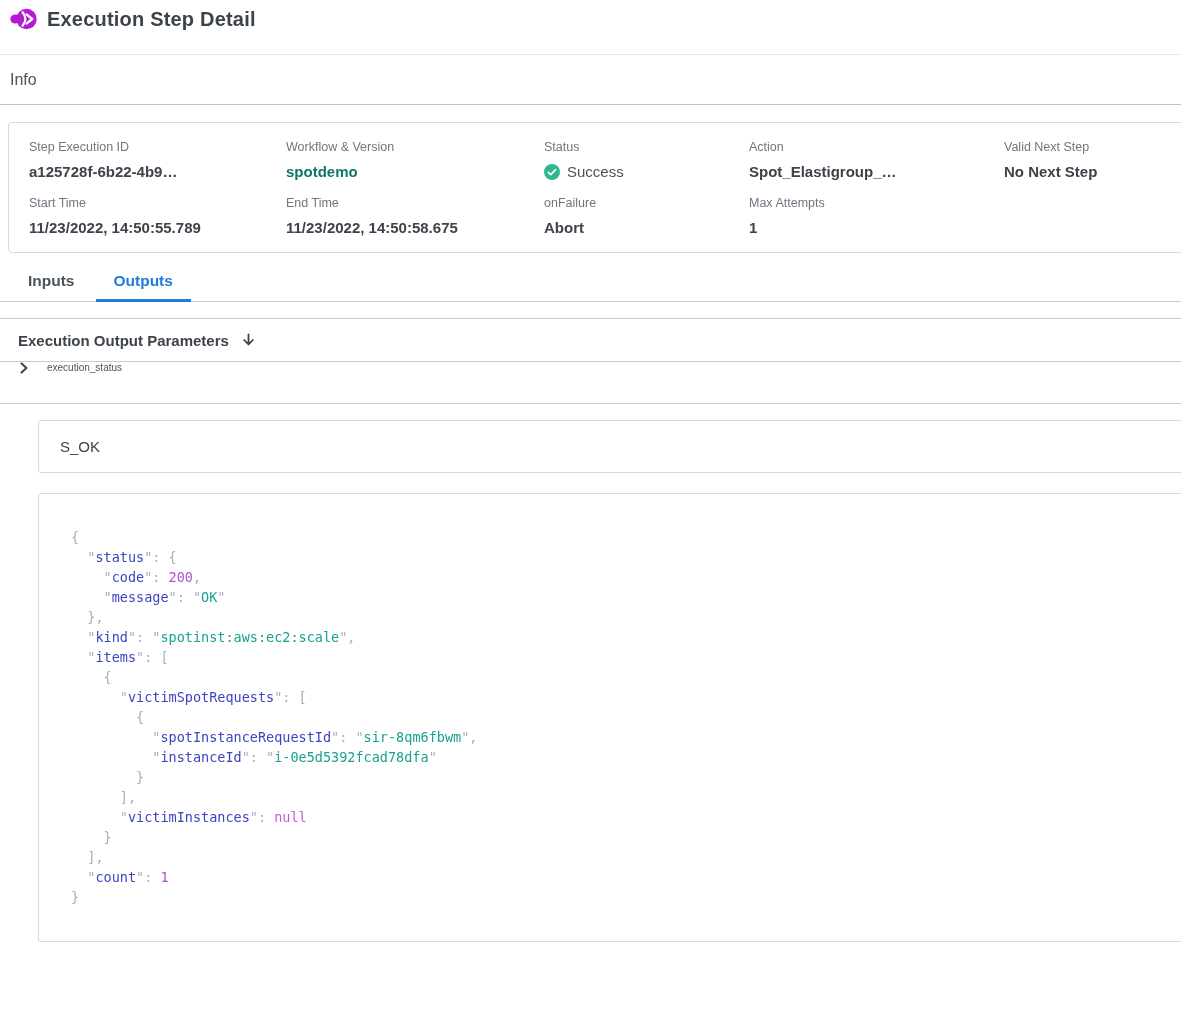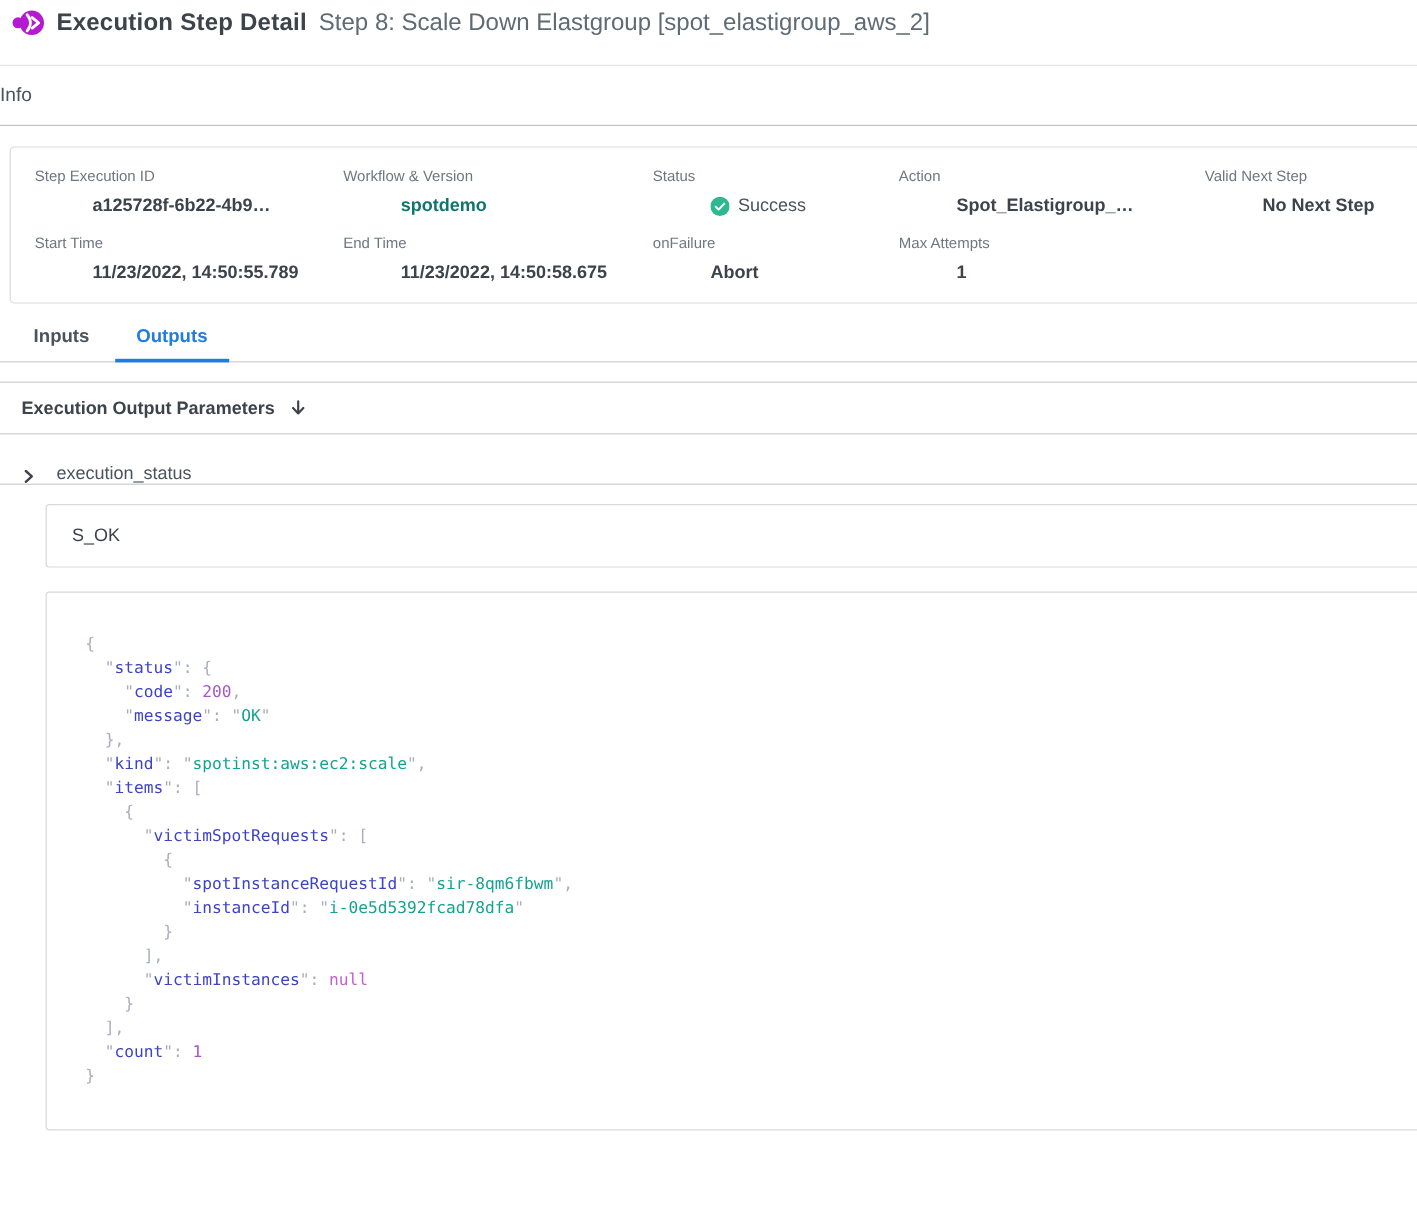--- a/index.html
+++ b/index.html
@@ -17,35 +17,35 @@
     height:55px; padding:0 0 16px 10px;
     border-bottom:1px solid #e6e6e6;
   }
   .app-header h1 { font-size:20px; font-weight:700; color:#3c434a; letter-spacing:.2px; }
   .app-header .subtitle { font-size:20px; font-weight:400; color:#5f6b74; }
   .logo { width:27px; height:26px; flex:0 0 auto; }
 
   
   .info-label-row {
     height:50px; display:flex; align-items:center;
-    padding-left:0; border-bottom:1px solid #c2c2c2;
+    padding-left:10px; border-bottom:1px solid #c2c2c2;
     font-size:16px; color:#4a545c;
   }
 
   
   .info-card {
     margin:17px 0 0 8px; margin-right:-3px;
     border:1px solid #d9d9d9; border-radius:4px;
     padding:17px 0 16px 20px;
     display:grid;
     grid-template-columns:257px 258px 205px 255px auto;
     row-gap:16px;
   }
   .field .f-label { font-size:12.5px; color:#6e7780; margin-bottom:9px; }
-  .field .f-value { font-size:15px; font-weight:600; color:#3c434a;margin-left:48px; }
+  .field .f-value { font-size:15px; font-weight:600; color:#3c434a; }
   .field .f-value.link { color:#0f766e; cursor:pointer; }
   .status-val { display:flex; align-items:flex-end; gap:7px; }
   .check-icon { width:16px; height:16px; display:inline-block; }
 
   
   .tabs-row {
     margin-top:19px; padding-left:16px;
     display:flex; gap:6px;
     border-bottom:1px solid #cccccc;
   }
@@ -61,23 +61,23 @@
     margin-top:16px;
     height:44px; display:flex; align-items:center; gap:12px;
     padding-left:18px;
     border-top:1px solid #cccccc; border-bottom:1px solid #cccccc;
     font-size:15px; font-weight:700; color:#3c434a;
   }
   .arrow-down-icon { width:15px; height:15px; cursor:pointer; }
 
   
   .group-row {
-    height:42px; display:flex; align-items:flex-end; gap:17px;
+    height:42px; display:flex; align-items:flex-start; gap:17px;
     padding-left:18px; border-bottom:1px solid #cccccc;
-    font-size:15px; color:#4a545c; cursor:pointer;
+    font-size:10px; color:#4a545c; cursor:pointer;
   }
   .group-row.with-top { border-top:1px solid #cccccc; }
   .chev-icon { width:12px; height:12px; }
 
   
   .value-box {
     margin:16px 0 20px 38px; margin-right:-3px;
     border:1px solid #d9d9d9; border-radius:3px;
   }
   .plain-box { height:53px; display:flex; align-items:center; padding-left:21px; font-size:15px; color:#3c434a; }
@@ -100,21 +100,20 @@
 <div class="page">
 
   <header class="app-header">
     <svg class="logo" viewBox="0 0 27 26">
       <circle cx="5" cy="13" r="4.6" fill="#b31ad1"></circle>
       <circle cx="16.5" cy="13" r="10.2" fill="#b31ad1"></circle>
       <path d="M12.6 6.3 c3.6 4.1 3.6 9.3 0 13.4" stroke="#ffffff" stroke-width="2.4" fill="none" stroke-linecap="round"></path>
       <path d="M16.8 8.6 l5.4 4.4 -5.4 4.4" stroke="#ffffff" stroke-width="2.4" fill="none" stroke-linecap="round" stroke-linejoin="round"></path>
     </svg>
     <h1>Execution Step Detail</h1>
-    <span class="subtitle">Step 8: Scale Down Elastgroup [spot_elastigroup_aws_2]</span>
   </header>
 
   <div class="info-label-row">Info</div>
 
   <div class="info-card">
     <div class="field">
       <div class="f-label">Step Execution ID</div>
       <div class="f-value">a125728f-6b22-4b9…</div>
     </div>
     <div class="field">

